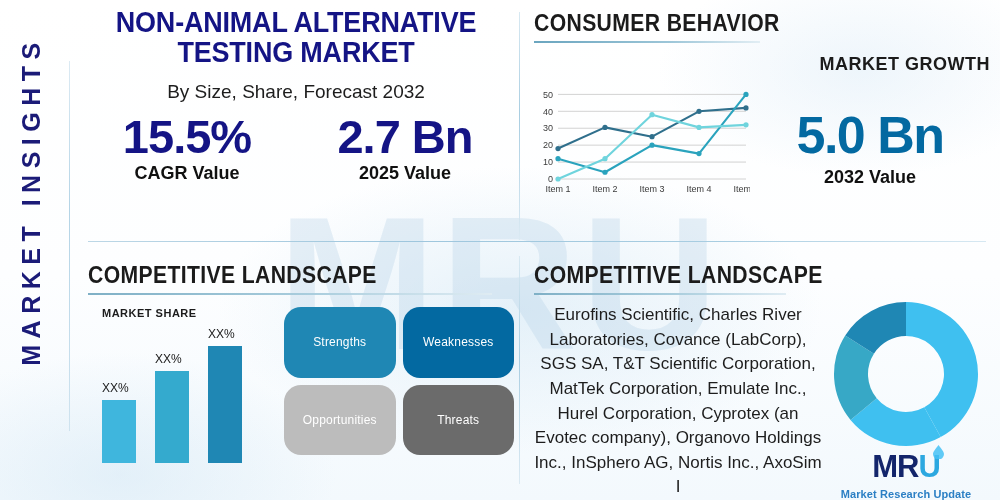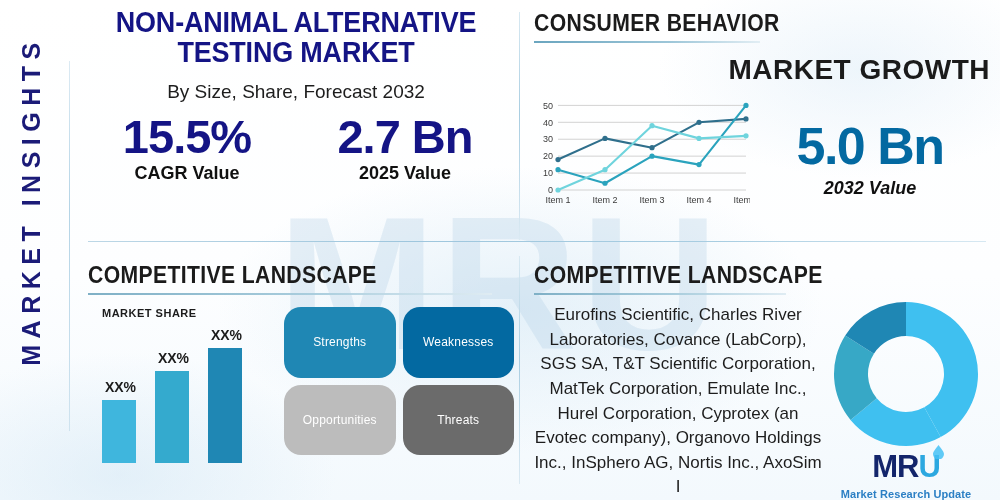--- a/index.html
+++ b/index.html
@@ -124,21 +124,21 @@
     font-family: "Liberation Sans Narrow", "Liberation Sans", sans-serif;
     transform: scaleX(.92);
     transform-origin: left center;
     white-space: nowrap;
   }
   #consumer-behavior-underline {
     height: 2px; width: 226px; margin-top: 4px;
     background: linear-gradient(90deg,#6aa5bf 0%,#9dc6d8 60%,#e2eef4 100%);
   }
   #market-growth-heading {
-    font-size: 28px;
+    font-size: 18px;
     font-weight: 700;
     color: #1b1b1b;
     letter-spacing: .5px;
     text-align: right;
     margin-top: 11px;
     font-family: "Liberation Sans Narrow", "Liberation Sans", sans-serif;
     white-space: nowrap;
   }
   #topright-body { display: flex; margin-top: 8px; }
 
@@ -156,21 +156,20 @@
     color: #0369a1;
     line-height: 1;
     letter-spacing: -1.5px;
     font-family: "Liberation Sans Narrow", "Liberation Sans", sans-serif;
   }
   #growth-label {
     font-size: 18px;
     font-weight: 700;
     color: #101010;
     margin-top: 6px;
-    font-style: italic;
   }
 
   
   #quad-bottomleft { position: absolute; left: 88px; top: 262px; width: 426px; height: 228px; }
   #landscape-left-underline {
     height: 2px; width: 404px; margin-top: 4px;
     background: linear-gradient(90deg,#7fb0c6 0%,#a9cddd 55%,#dfecf3 100%);
   }
   #bottomleft-body { display: flex; margin-top: 12px; }
 
@@ -181,22 +180,22 @@
     color: #1c1c1c;
     letter-spacing: .5px;
     margin-left: 14px;
   }
   #bar-chart {
     display: flex; align-items: flex-end; gap: 19px;
     height: 136px; margin-top: 8px; margin-left: 14px;
   }
   .bar-column { width: 34px; display: flex; flex-direction: column; justify-content: flex-end; height: 100%; }
   .bar-label {
-    font-size: 14px; font-weight: 700; color: #1b1b1b;
-    text-align: right; margin-bottom: 5px;
+    font-size: 12px; font-weight: 400; color: #1b1b1b;
+    text-align: left; margin-bottom: 5px;
   }
   .bar-rect { width: 100%; }
 
   #swot-grid {
     flex: 1;
     display: grid;
     grid-template-columns: 1fr 1fr;
     grid-template-rows: 1fr 1fr;
     gap: 7px;
     height: 148px;

